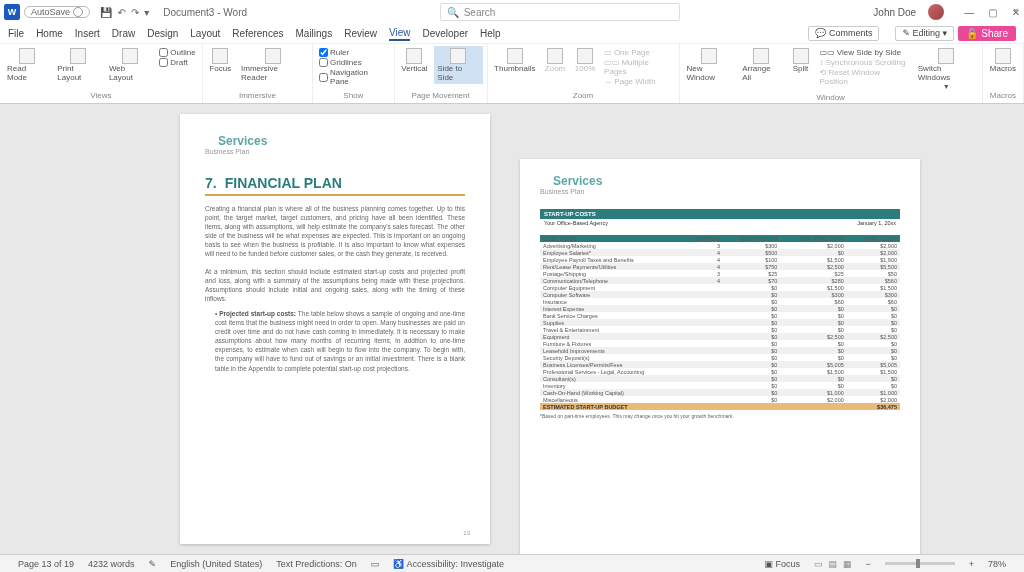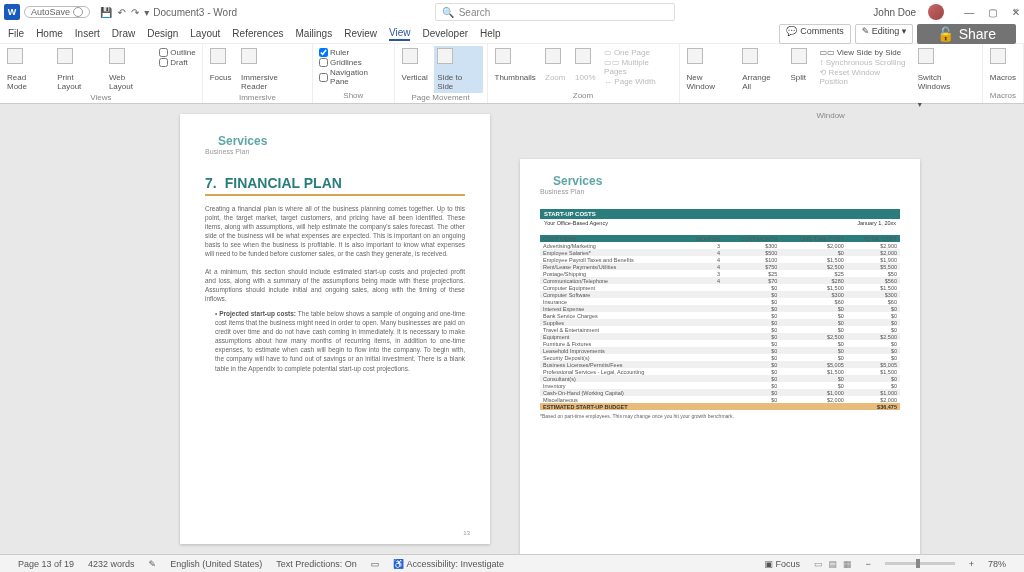--- a/index.html
+++ b/index.html
@@ -3,36 +3,36 @@
 <meta charset="utf-8">
 <style>
 * { margin: 0; padding: 0; box-sizing: border-box; font-family: "Segoe UI", Arial, sans-serif; }
 body { background: #e8e8e8; width: 1024px; height: 572px; overflow: hidden; display: flex; flex-direction: column; }
 .titlebar { height: 24px; background: #fff; display: flex; align-items: center; padding: 0 4px; font-size: 10px; color: #555; }
 .titlebar .left { display: flex; align-items: center; gap: 4px; }
 .wicon { width: 16px; height: 16px; background: #185abd; border-radius: 2px; color:#fff; font-size:9px; line-height:16px; text-align:center; font-weight:bold; }
 .autosave-pill { border:1px solid #bbb; border-radius:8px; padding:0 6px; font-size:9px; color:#666; display:flex; align-items:center; gap:3px; }
 .autosave-toggle { width:10px; height:10px; border-radius:50%; background:#fff; border:1px solid #999; }
 .qat { display:flex; gap:5px; margin-left:6px; color:#666; }
-.doc-title { font-size:10px; color:#666; }
+.doc-title { margin-left: 10px; font-size:10px; color:#666; }
 .titlebar .spacer { flex:1; }
 .searchbox { width:240px; height:18px; border:1px solid #ddd; border-radius:2px; font-size:10px; padding:0 6px; color:#888; display:flex; align-items:center; gap:4px; }
 .titlebar .right { display:flex; align-items:center; gap:12px; margin-left:auto; }
 .avatar { width:16px; height:16px; border-radius:50%; background:linear-gradient(135deg,#c66,#944); }
 .win-ctrl { display:flex; gap:14px; margin-left:8px; color:#666; }
 .menubar { height:20px; background:#fff; display:flex; align-items:center; padding:0 8px; gap:12px; font-size:10px; color:#444; border-bottom:1px solid #eee; }
 .menubar .tab-active { color:#2b579a; border-bottom:2px solid #2b579a; padding-bottom:1px; }
 .menubar .rbuttons { margin-left:auto; display:flex; gap:4px; }
-.pillbtn { border:1px solid #ccc; border-radius:2px; padding:1px 6px; font-size:9px; color:#444; }
-.sharebtn { background:#737373; color:#fff; border-radius:2px; padding:2px 20px; font-size:14px; }
+.pillbtn { border:1px solid #ccc; border-radius:2px; padding:1px 6px; font-size:9px; color:#444;margin-left:12px; }
+.sharebtn { background:#ec4899; color:#fff; border-radius:2px; padding:2px 8px; font-size:10px; }
 .ribbon { height:60px; background:#fff; display:flex; border-bottom:1px solid #ccc; font-size:8px; color:#555; }
 .rgroup { display:flex; flex-direction:column; padding:2px 4px; border-right:1px solid #eee; }
 .rgroup .body { flex:1; display:flex; align-items:flex-start; gap:4px; }
 .rgroup .lbl { text-align:center; font-size:8px; color:#888; padding-bottom:1px; }
-.rbtn { display:flex; flex-direction:column; gap:9px; padding:2px 3px; min-width:26px; cursor:default; }
+.rbtn { display:flex; flex-direction:column; align-items:center; gap:0; padding:2px 3px; min-width:26px; cursor:default; }
 .rbtn .ic { width:16px; height:16px; border:1px solid #bbb; background:#f4f4f4; }
 .rbtn.sel { background:#cfe2f3; }
 .checks { display:flex; flex-direction:column; justify-content:flex-end; padding:2px; font-size:8px; gap:1px; }
 .checks label { display:flex; align-items:center; gap:2px; }
 .checks input { width:9px; height:9px; }
 .gray { color:#bbb; }
 .document-area { flex:1; position:relative; overflow:hidden; }
 .page { position:absolute; background:#fff; box-shadow:0 1px 3px rgba(0,0,0,.2); }
 .page1 { left:180px; top:10px; width:310px; height:430px; padding:20px 25px; }
 .page2 { left:520px; top:55px; width:400px; height:430px; padding:15px 20px; }

